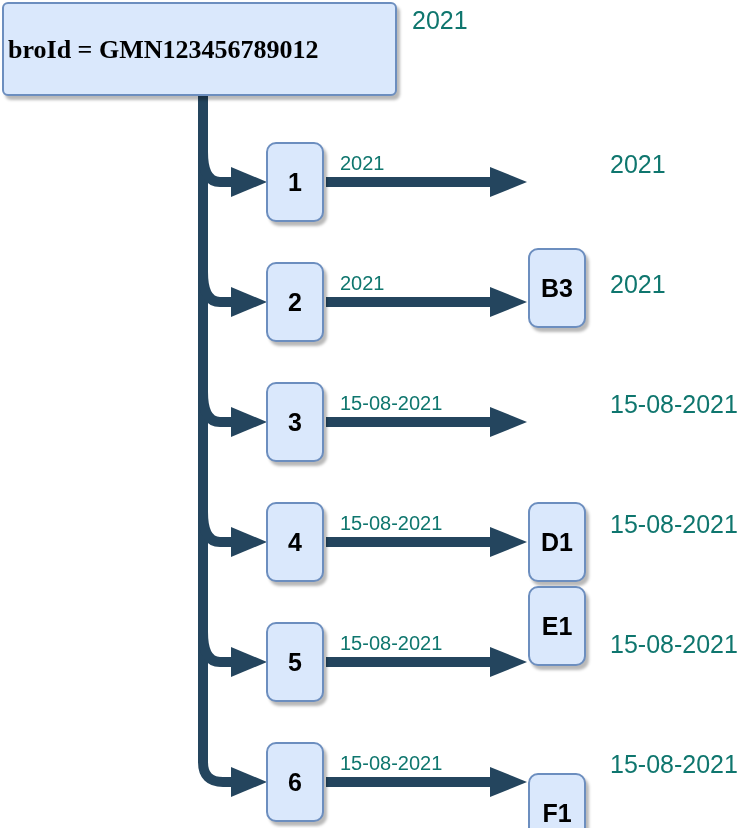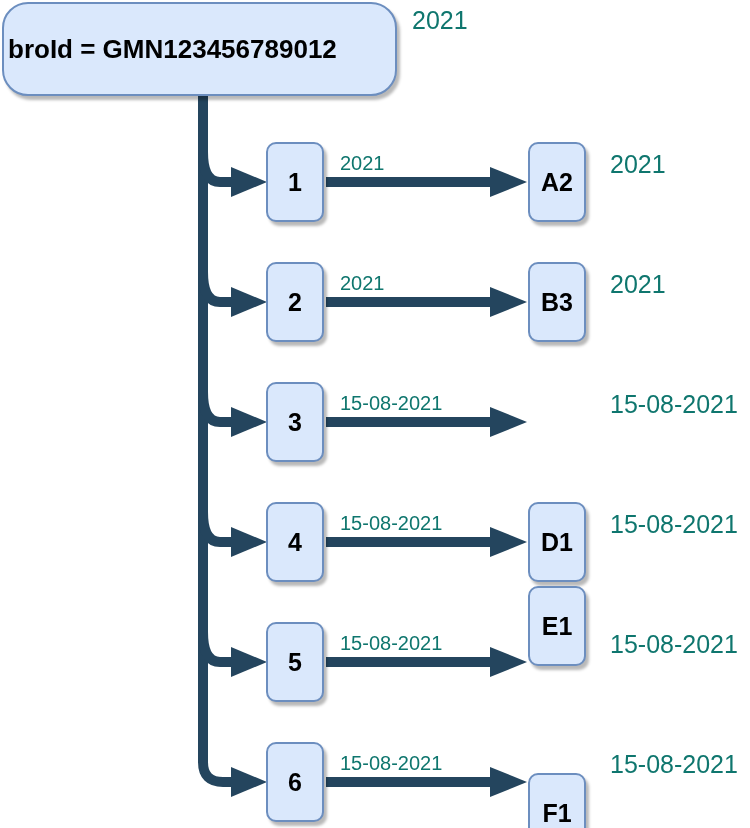--- a/index.html
+++ b/index.html
@@ -19,25 +19,26 @@
     background:#DAE8FC;
     border:2px solid #6C8EBF;
     border-radius:10px;
     box-shadow:3px 4px 3px rgba(0,0,0,0.28);
     display:flex;align-items:center;justify-content:center;
     font-weight:bold;color:#000;
     box-sizing:border-box;
   }
   .root-box{
     left:2px;top:2px;width:395px;height:94px;
-    border-radius:26px;
+    border-radius:6px;
     flex-direction:column;align-items:flex-start;justify-content:center;
     padding-left:4px;
     font-size:26px;line-height:31px;
     white-space:nowrap;
+    font-family:Liberation Serif, serif;
   }
   .small-node{width:58px;height:80px;font-size:25px;}
   .src-node{left:266px;}
   .tgt-node{left:528px;}
 
   .lbl{
     position:absolute;
     color:#0f766e;
     white-space:nowrap;
   }
@@ -84,30 +85,27 @@
 
   <div class="node root-box">
     <div>broId = GMN123456789012</div>
   </div>
   <div class="lbl lbl-big lbl-top">2021</div>
 
   <div class="node small-node src-node" style="top:142px">
       <span>1</span>
     </div>
   <div class="lbl lbl-edge" style="top:152px">2021</div>
-  <div class="node small-node tgt-node" style="top:142px">
-      <span>A2</span>
-    </div>
   <div class="lbl lbl-big lbl-right" style="top:152px">2021</div>
 
   <div class="node small-node src-node" style="top:262px">
       <span>2</span>
     </div>
   <div class="lbl lbl-edge" style="top:272px">2021</div>
-  <div class="node small-node tgt-node" style="top:262px">
+  <div class="node small-node tgt-node" style="top:248px">
       <span>B3</span>
     </div>
   <div class="lbl lbl-big lbl-right" style="top:272px">2021</div>
 
   <div class="node small-node src-node" style="top:382px">
       <span>3</span>
     </div>
   <div class="lbl lbl-edge" style="top:392px">15-08-2021</div>
   <div class="lbl lbl-big lbl-right" style="top:392px">15-08-2021</div>
 

